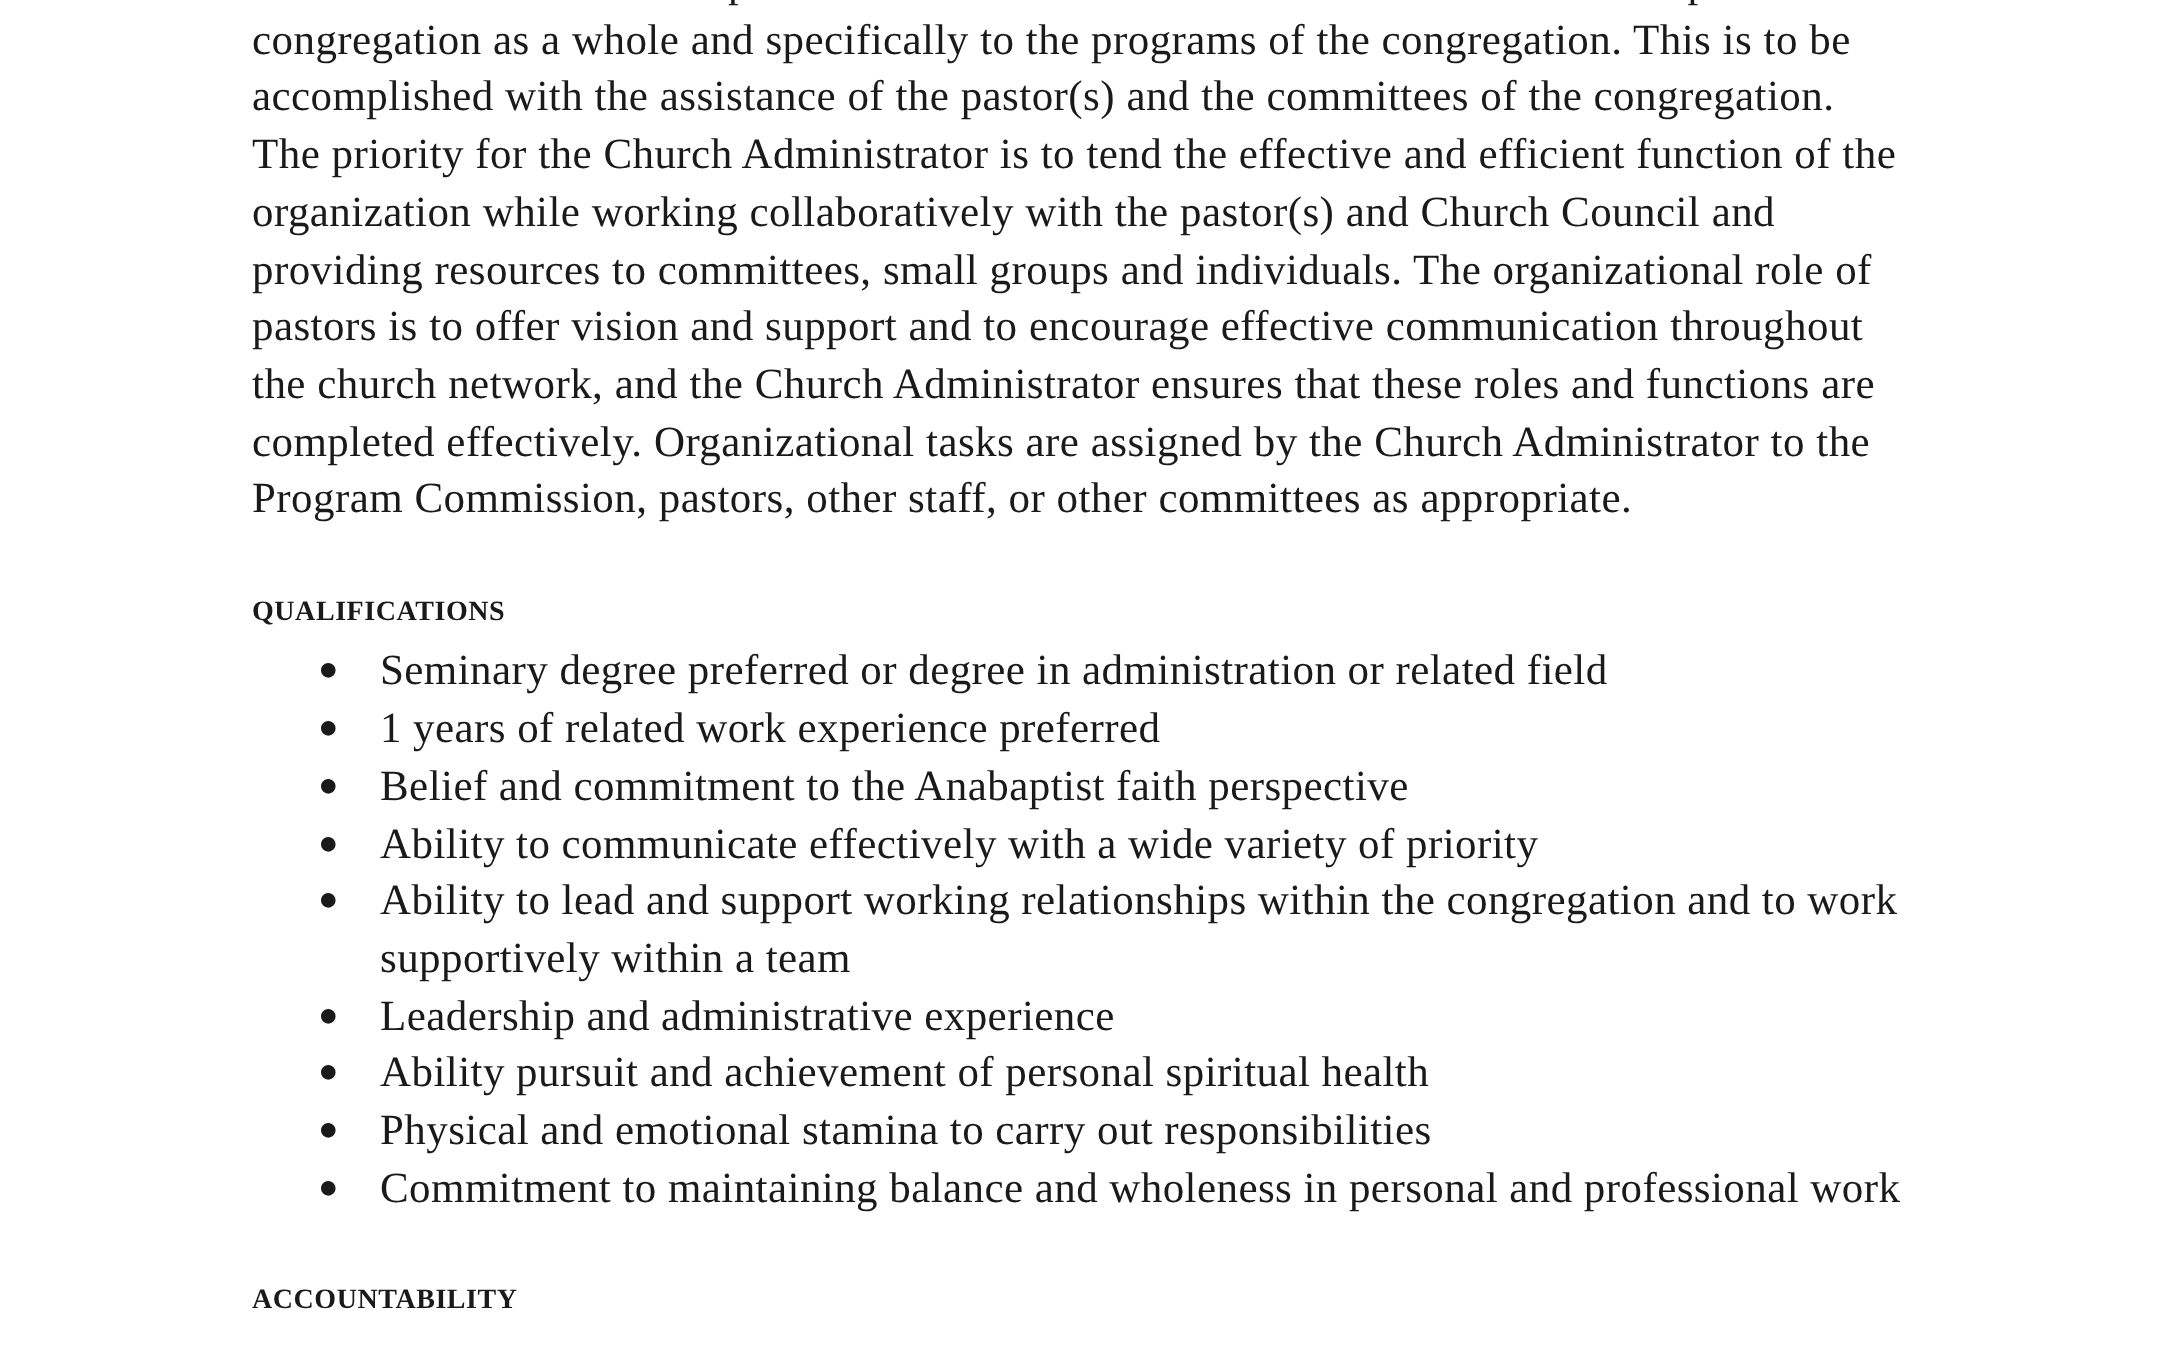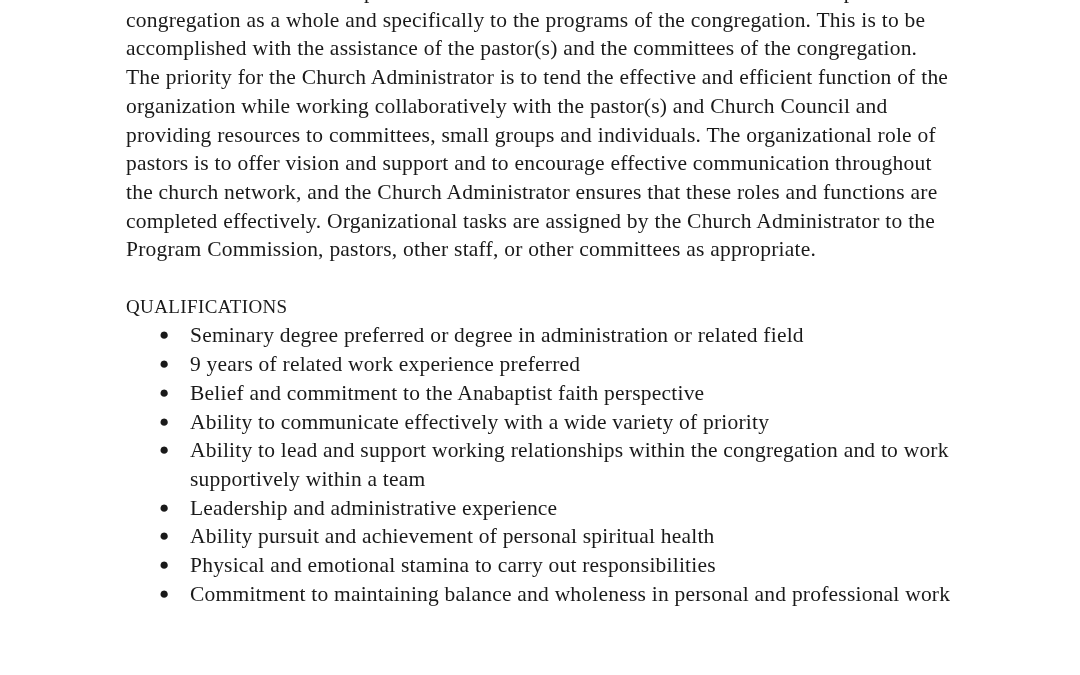--- a/index.html
+++ b/index.html
@@ -38,23 +38,23 @@
     letter-spacing: 0.01em;
     word-spacing: 0.005em;
   }
 
   .spacer-line {
     height: 28.7px;
   }
 
   .section-heading {
     margin: 0;
-    font-size: 19px;
+    font-size: 14px;
     line-height: 28.7px;
-    font-weight: normal;
+    font-weight: bold;
     letter-spacing: 0.02em;
   }
 
   .bullet-list {
     list-style: none;
     margin: 0;
     padding: 0;
   }
 
   .bullet-item {
@@ -93,21 +93,21 @@
 
     <h2 class="section-heading">QUALIFICATIONS</h2>
 
     <ul class="bullet-list">
       <li class="bullet-item">
         <span class="bullet-marker">●</span>
         <span class="bullet-text">Seminary degree preferred or degree in administration or related field</span>
       </li>
       <li class="bullet-item">
         <span class="bullet-marker">●</span>
-        <span class="bullet-text">9 years of related work experience preferred</span>
+        <span class="bullet-text">1 years of related work experience preferred</span>
       </li>
       <li class="bullet-item">
         <span class="bullet-marker">●</span>
         <span class="bullet-text">Belief and commitment to the Anabaptist faith perspective</span>
       </li>
       <li class="bullet-item">
         <span class="bullet-marker">●</span>
         <span class="bullet-text">Ability to communicate effectively with a wide variety of priority</span>
       </li>
       <li class="bullet-item">
@@ -127,15 +127,16 @@
         <span class="bullet-text">Physical and emotional stamina to carry out responsibilities</span>
       </li>
       <li class="bullet-item">
         <span class="bullet-marker">●</span>
         <span class="bullet-text">Commitment to maintaining balance and wholeness in personal and professional work</span>
       </li>
     </ul>
 
     <div class="spacer-line"></div>
 
+    <h2 class="section-heading">ACCOUNTABILITY</h2>
 
   </div>
 </div>
 
 </body></html>

